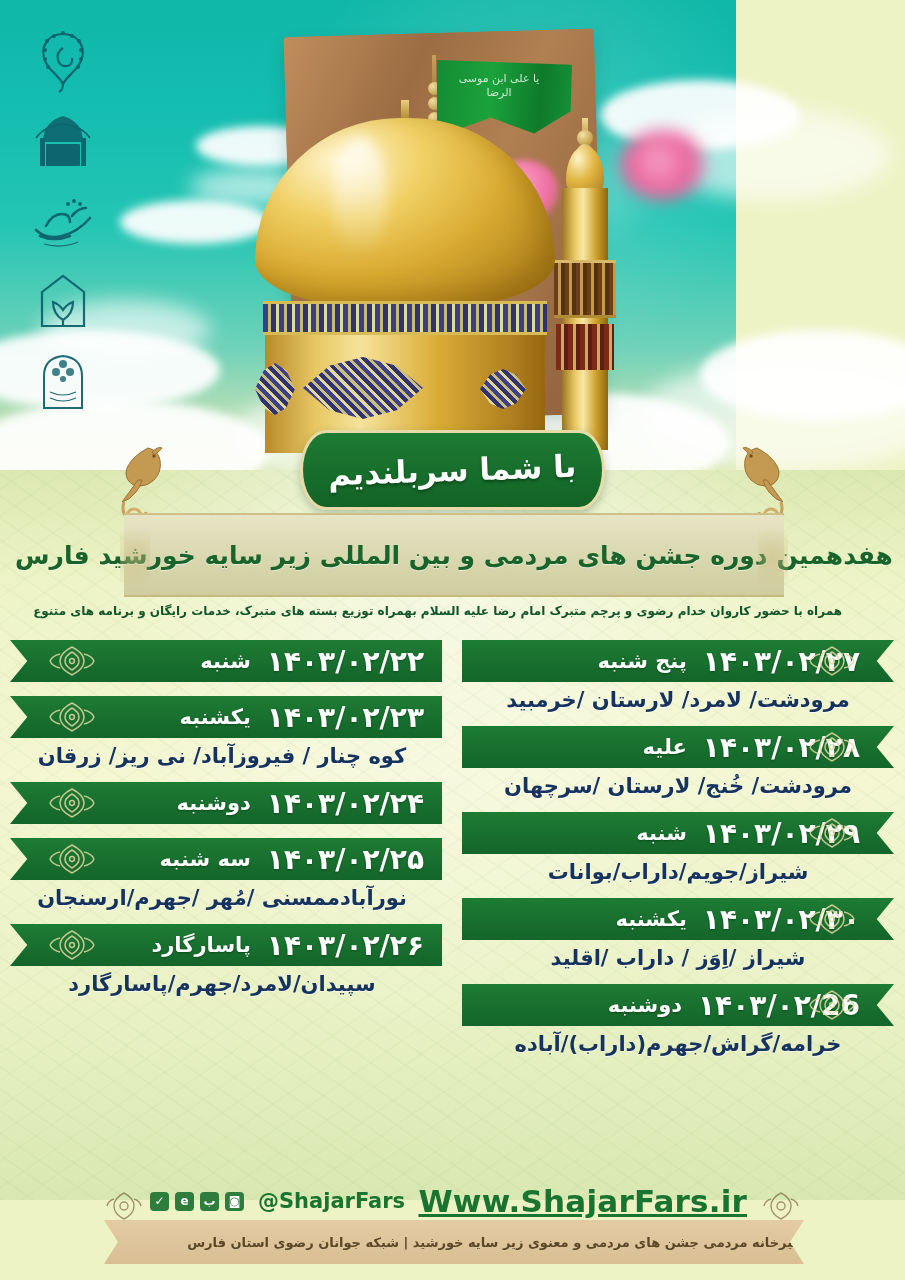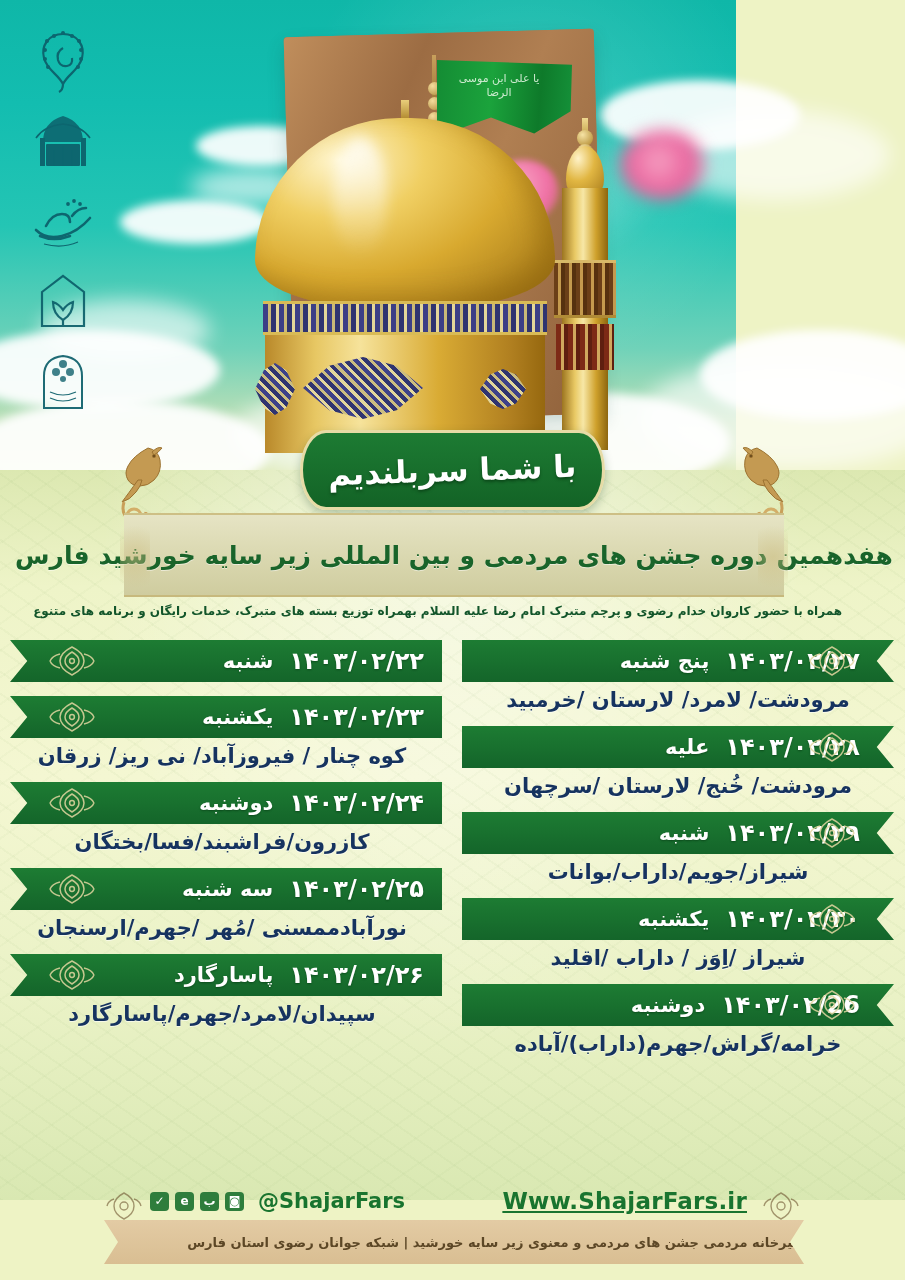--- a/index.html
+++ b/index.html
@@ -209,21 +209,21 @@
   }
   .col.right .ev-banner{
     clip-path:polygon(0 0, 100% 0, 100% 100%, 0 100%, 4% 50%);
     padding-right:18px; padding-left:34px;
   }
   .col.left  .ev-banner{
     clip-path:polygon(0 0, 100% 0, 96% 50%, 100% 100%, 0 100%);
     padding-left:18px; padding-right:34px;
   }
   .ev-date{
-    color:#fff; font-size:24px; font-weight:bold; letter-spacing:.5px;
+    color:#fff; font-size:28px; font-weight:bold; letter-spacing:.5px;
     text-shadow:0 1px 2px rgba(0,40,10,.45);
   }
   .ev-day{
     color:#fff; font-size:21px; font-weight:bold; margin-right:16px;
     text-shadow:0 1px 2px rgba(0,40,10,.45);
   }
   .ev-ornament{
     position:absolute; top:4px; width:56px; height:34px;
     opacity:.85;
   }
@@ -242,21 +242,21 @@
   .logos{ position:absolute; left:18px; top:28px; width:76px; z-index:6; }
   .logo{ width:62px; height:68px; margin-bottom:12px; color:#0c5f6a; opacity:.92; }
 
   
   .footer{ position:absolute; left:0; bottom:0; width:905px; height:96px; z-index:5; }
   .foot-top{
     position:absolute; left:0; top:0; width:905px; height:34px;
     display:flex; align-items:center; justify-content:space-between;
     padding:0 158px 0 150px;
   }
-  .site{ color:#19742f; font-size:23px; font-weight:bold; letter-spacing:.2px; direction:ltr; }
+  .site{ color:#19742f; font-size:31px; font-weight:bold; letter-spacing:.2px; direction:ltr; }
   .social{ display:flex; align-items:center; gap:6px; direction:ltr; }
   .social .si{
     width:19px; height:19px; border-radius:4px;
     background:#2e7d3c; color:#fff; font-size:12px; font-weight:bold;
     display:flex; align-items:center; justify-content:center;
   }
   .handle{ color:#19742f; font-size:21px; font-weight:bold; margin-left:8px; direction:ltr; }
 
   .foot-band{
     position:absolute; left:104px; top:36px; width:700px; height:44px;
@@ -490,21 +490,20 @@
             <g fill="none" stroke="#e3d7a1" stroke-width="1.5">
               <path d="M28 3 q12 6 12 14 q0 8 -12 14 q-12 -6 -12 -14 q0 -8 12 -14 z"></path>
               <path d="M28 8 q7 4 7 9 q0 5 -7 9 q-7 -4 -7 -9 q0 -5 7 -9 z"></path>
               <path d="M16 10 q-8 2 -10 7 M40 10 q8 2 10 7 M16 24 q-8 -2 -10 -7 M40 24 q8 -2 10 -7"></path>
               <circle cx="28" cy="17" r="2.4"></circle>
             </g>
           </svg>
           <span class="ev-date">۱۴۰۳/۰۲/۲۴</span>
           <span class="ev-day">دوشنبه</span>
         </div>
-        <div class="ev-cities">کازرون/فراشبند/فسا/بختگان</div>
       </div>
 
       <div class="event">
         <div class="ev-banner">
           <svg class="ev-ornament" viewBox="0 0 56 34" aria-hidden="true">
             <g fill="none" stroke="#e3d7a1" stroke-width="1.5">
               <path d="M28 3 q12 6 12 14 q0 8 -12 14 q-12 -6 -12 -14 q0 -8 12 -14 z"></path>
               <path d="M28 8 q7 4 7 9 q0 5 -7 9 q-7 -4 -7 -9 q0 -5 7 -9 z"></path>
               <path d="M16 10 q-8 2 -10 7 M40 10 q8 2 10 7 M16 24 q-8 -2 -10 -7 M40 24 q8 -2 10 -7"></path>
               <circle cx="28" cy="17" r="2.4"></circle>

